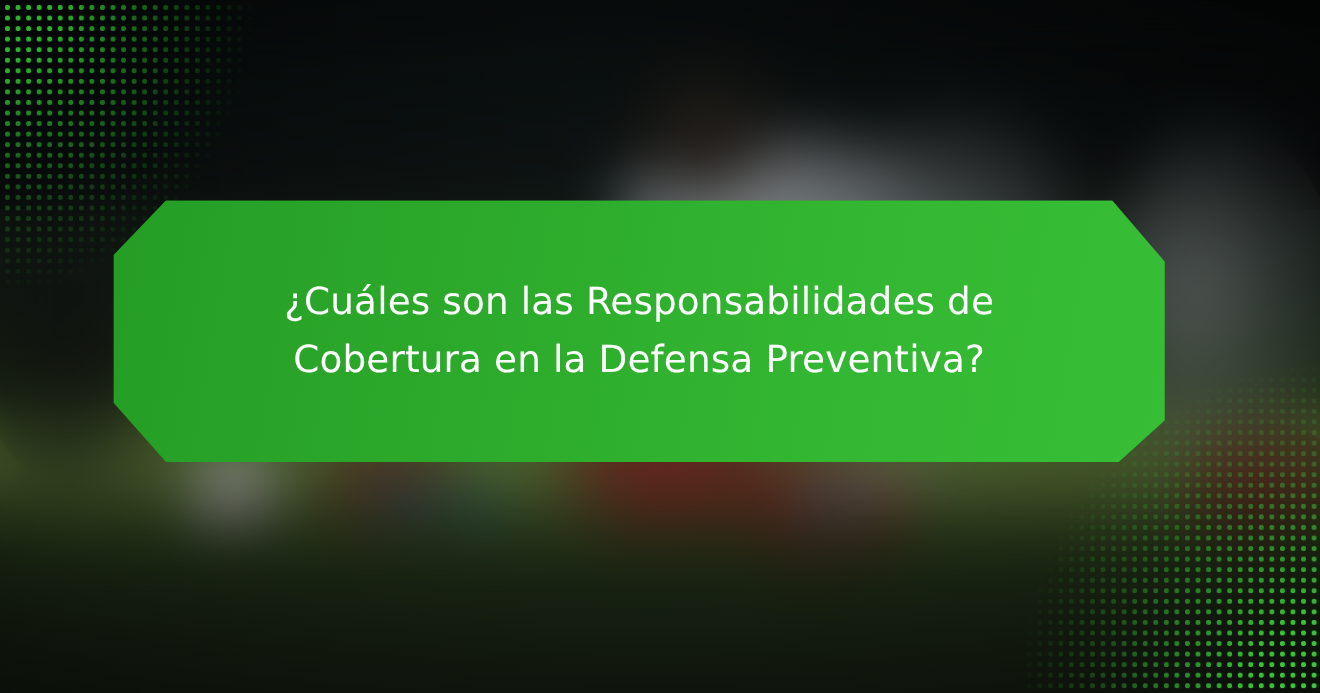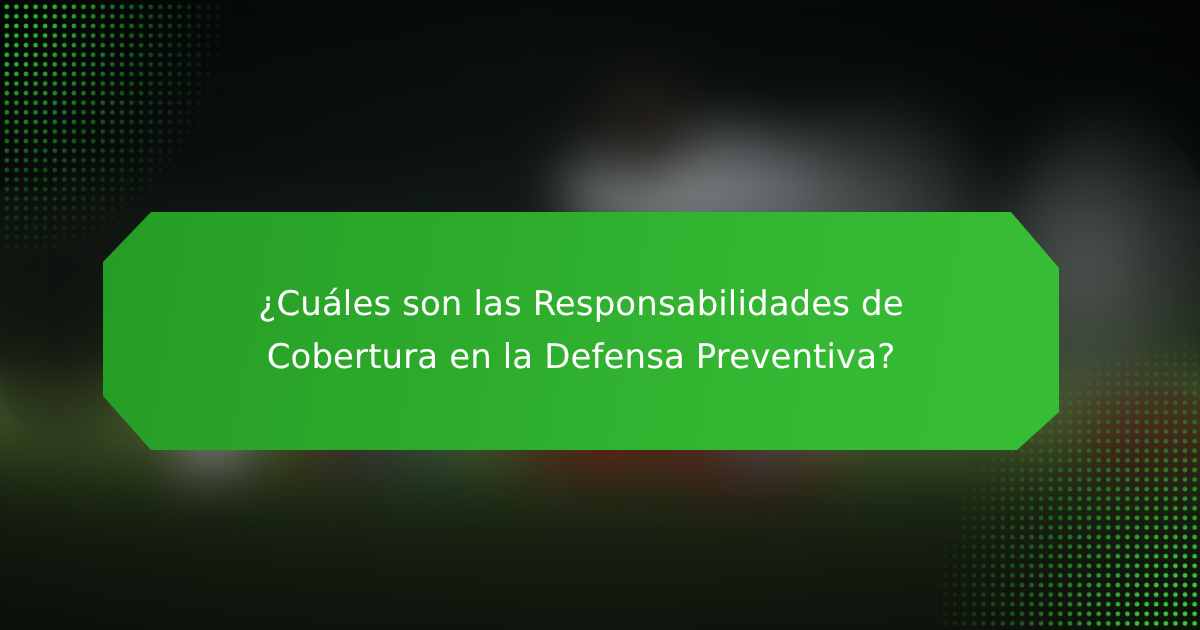--- a/index.html
+++ b/index.html
@@ -201,21 +201,21 @@
     right: 0; bottom: 0;
     width: 300px; height: 330px;
     -webkit-mask-image: radial-gradient(ellipse 115% 115% at 100% 100%, rgba(0,0,0,1) 0%, rgba(0,0,0,0.95) 18%, rgba(0,0,0,0.32) 55%, rgba(0,0,0,0) 80%);
     mask-image: radial-gradient(ellipse 115% 115% at 100% 100%, rgba(0,0,0,1) 0%, rgba(0,0,0,0.95) 18%, rgba(0,0,0,0.32) 55%, rgba(0,0,0,0) 80%);
   }
 
   
   .banner {
     position: absolute;
     left: 103px;
-    top: 212px;
+    top: 182px;
     width: 956px;
     height: 238px;
     background: linear-gradient(100deg, #259d25 0%, #2dab2c 38%, #34b833 72%, #37bd36 100%);
     -webkit-clip-path: polygon(48px 0, 100% 0, 100% 0, calc(100% - 0px) 0, 100% 0,
       100% 0, 100% 0, calc(100% - 4px) 0, 100% 0,
       100% 0, 100% 0, 100% 0, 100% 0);
     clip-path: polygon(
       48px 0,
       calc(100% - 48px) 0,
       100% 56px,

